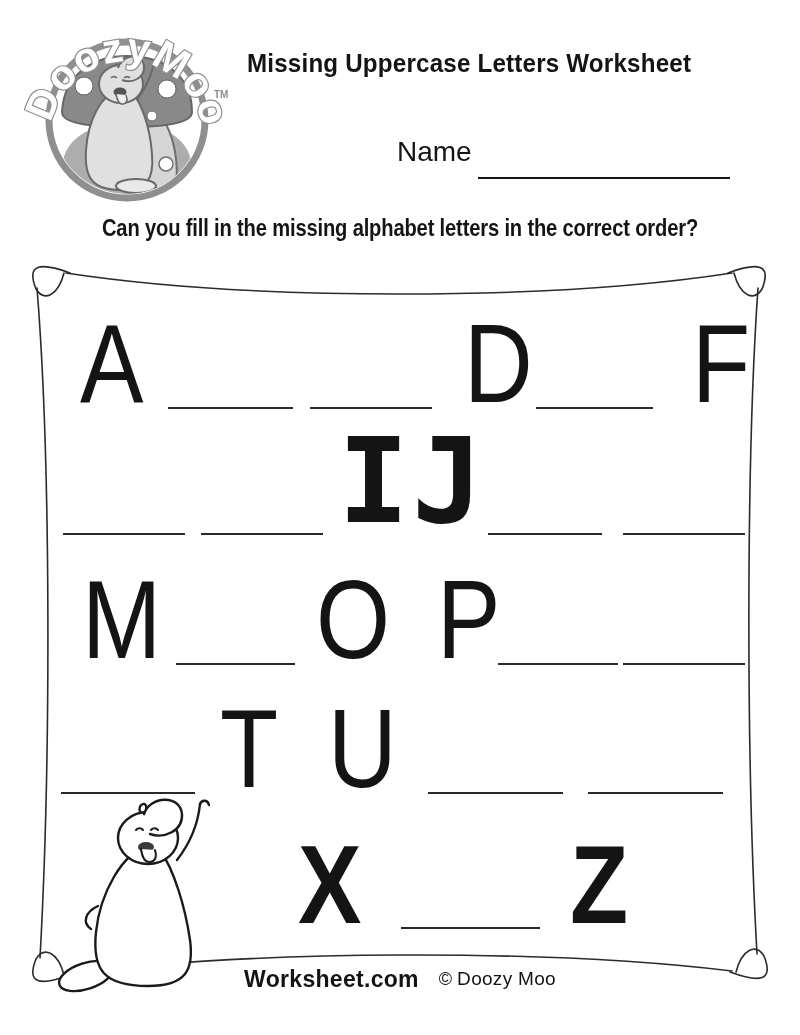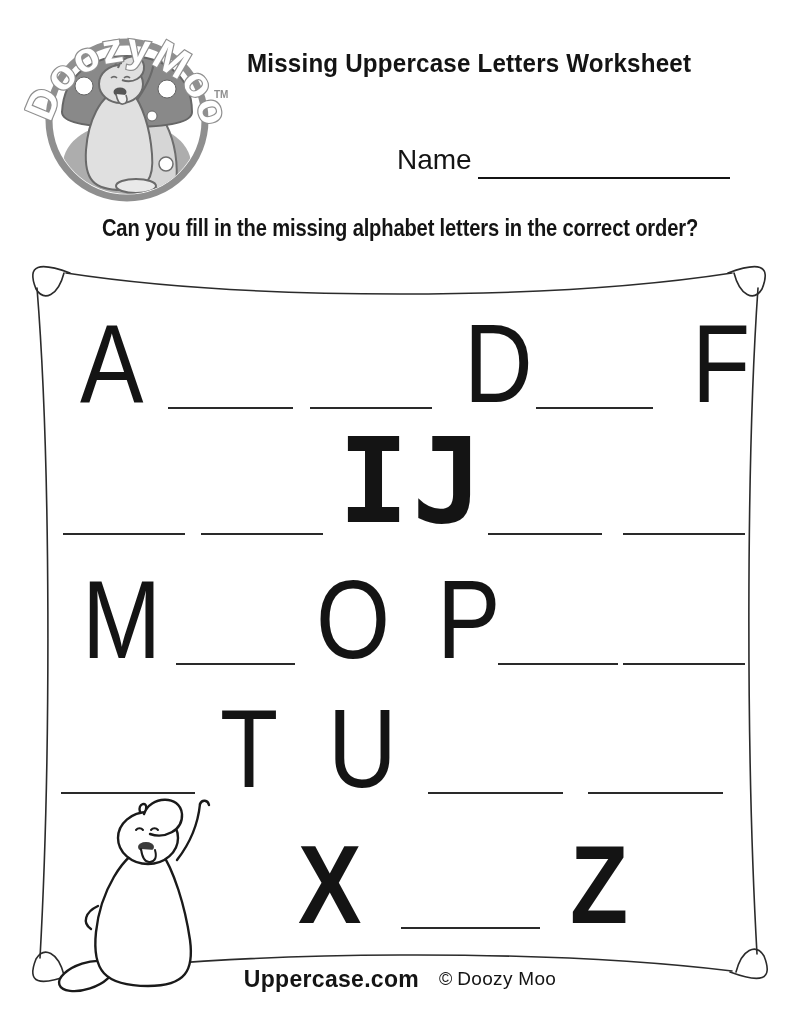--- a/index.html
+++ b/index.html
@@ -8,21 +8,21 @@
     font-family:"Liberation Sans",sans-serif;color:#141414;overflow:hidden;
     margin:0 auto;
   }
   
   #logo{position:absolute;left:24px;top:12px;width:212px;height:202px;}
   .title{
     position:absolute;left:247px;top:48px;width:500px;
     font-size:26px;font-weight:bold;letter-spacing:.2px;
     transform:scaleX(.93);transform-origin:0 0;white-space:nowrap;
   }
-  .name-label{position:absolute;left:397px;top:144px;font-size:28px;white-space:nowrap;}
+  .name-label{position:absolute;left:397px;top:136px;font-size:28px;white-space:nowrap;}
   .name-line{position:absolute;left:478px;top:149px;width:252px;height:28px;border-bottom:2px solid #141414;}
   .question{
     position:absolute;left:0;top:214px;width:800px;text-align:center;
     font-size:24px;font-weight:bold;letter-spacing:-.2px;
     transform:scaleX(.84);transform-origin:400px 0;white-space:nowrap;
   }
   
   #frame{position:absolute;left:0;top:0;width:800px;height:1035px;}
   #frame path{fill:none;stroke:#2b2b2b;stroke-width:1.6;stroke-linecap:round;}
   
@@ -156,20 +156,20 @@
       <path d="M92,16 C98,-2 128,-4 130,16 C131,33 112,41 98,36"></path>
       <path d="M88,14 c-3,-9 8,-11 6,-3" fill="none"></path>
       <path d="M84,32 a4.5,4.5 0 0 1 7,0 M99,32 a4.5,4.5 0 0 1 7,0" fill="none" stroke-width="2"></path>
       <ellipse cx="94" cy="49" rx="8" ry="5" fill="#3a3a3a" stroke="none"></ellipse>
       <path d="M89,51 q2,14 9,13 q8,-1 5,-12" fill="#ffffff" stroke-width="2"></path>
       <path d="M46,108 c-13,6 -16,17 -7,23" fill="none"></path>
     </g>
   </svg>
 
   <div class="footer">
-    <span class="site">Uppercase.com</span>
+    <span class="site">Worksheet.com</span>
     <span class="copy">
       <span class="copy-sym">©</span>
       <span class="copy-txt">Doozy Moo</span>
     </span>
   </div>
 
 </div>
 
 </body></html>

